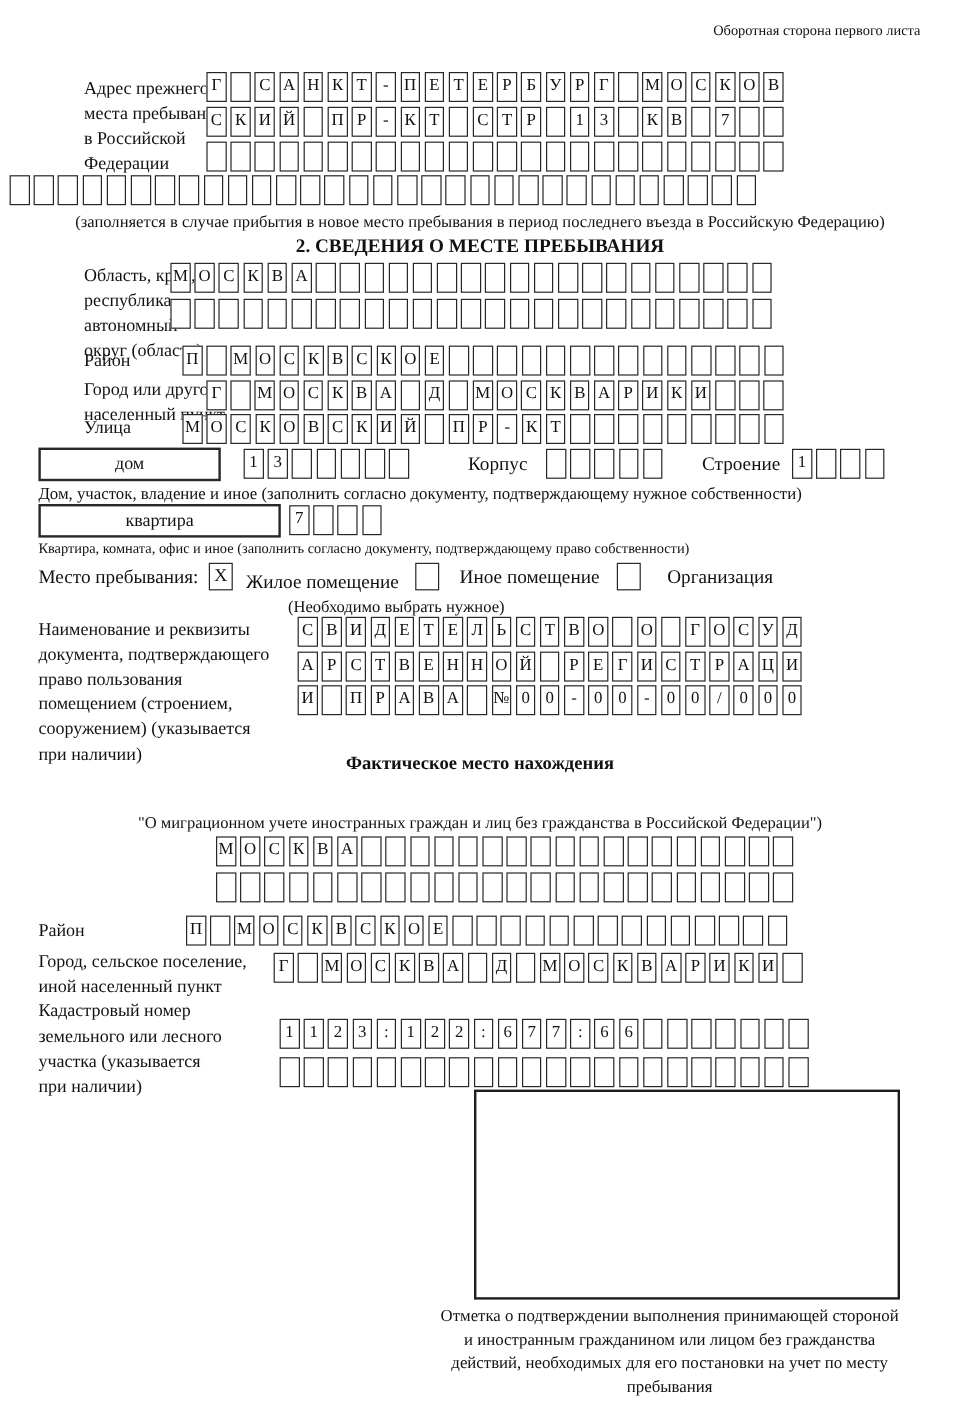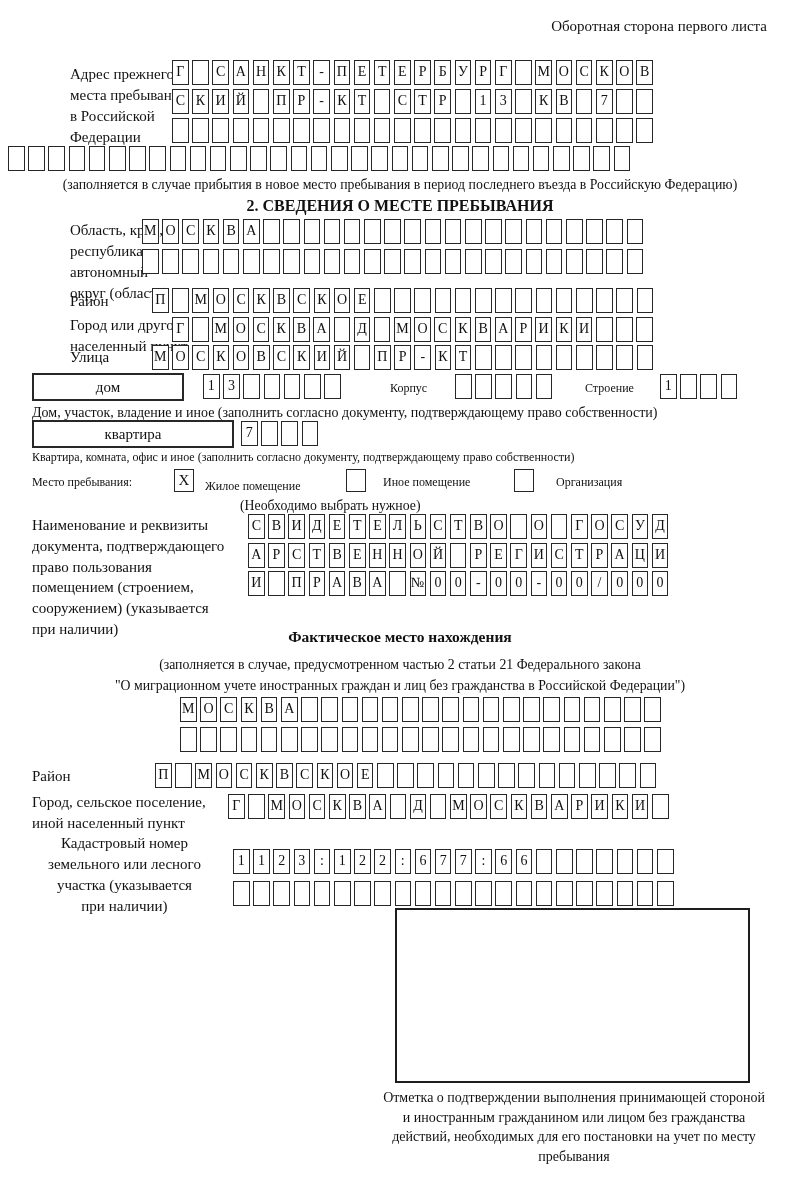--- a/index.html
+++ b/index.html
@@ -18,29 +18,29 @@
     font-size:14px; line-height:22px; text-align:center; overflow:hidden;
   }
   .labelbox {
     position:absolute; border:2px solid #272727; background:#fff;
     font-size:15px; text-align:center; line-height:25px; height:28px;
   }
   .cb {
     position:absolute; width:20px; height:23px; border:1.8px solid #272727;
     font-size:15px; text-align:center; line-height:20px; background:#fff;
   }
-  .inline-label { position:absolute; font-size:12px; line-height:20px; white-space:nowrap; }
+  .inline-label { position:absolute; font-size:16px; line-height:20px; white-space:nowrap; }
   .bigbox { position:absolute; border:2px solid #1d1d1d; background:#fff; }
 </style>
 </head>
 <body>
 
 <div class="page">
 
-  <div class="abs" style="top:18px; right:33px; font-size:15px;">Оборотная сторона первого листа</div>
+  <div class="abs" style="top:18px; right:33px; font-size:12px;">Оборотная сторона первого листа</div>
 
   <div class="abs label" style="left:70px; top:64px;">Адрес прежнего
 места пребывания
 в Российской
 Федерации</div>
   <div class="cellrow" style="left:172px; top:60px;">
       <span class="cell">Г</span>
       <span class="cell"></span>
       <span class="cell">С</span>
       <span class="cell">А</span>
@@ -318,21 +318,21 @@
       <span class="cell"></span>
       <span class="cell"></span>
     </div>
   <div class="inline-label" style="left:585px; top:378px;">Строение</div>
   <div class="cellrow" style="left:660px; top:374px;">
       <span class="cell">1</span>
       <span class="cell"></span>
       <span class="cell"></span>
       <span class="cell"></span>
     </div>
-  <div class="abs note" style="left:32px; top:404px; font-size:14px;">Дом, участок, владение и иное (заполнить согласно документу, подтверждающему право собственности)</div>
+  <div class="abs note" style="left:32px; top:404px; font-size:14px;">Дом, участок, владение и иное (заполнить согласно документу, подтверждающему нужное собственности)</div>
 
   <div class="labelbox" style="left:32px; top:420px; width:202px;">квартира</div>
   <div class="cellrow" style="left:241px; top:421px;">
       <span class="cell">7</span>
       <span class="cell"></span>
       <span class="cell"></span>
       <span class="cell"></span>
     </div>
   <div class="abs note" style="left:32px; top:448px; font-size:12px;">Квартира, комната, офис и иное (заполнить согласно документу, подтверждающему право собственности)</div>
 
@@ -415,21 +415,20 @@
       <span class="cell">-</span>
       <span class="cell">0</span>
       <span class="cell">0</span>
       <span class="cell">/</span>
       <span class="cell">0</span>
       <span class="cell">0</span>
       <span class="cell">0</span>
     </div>
 
   <div class="abs center bold" style="left:0; top:628px; width:800px; font-size:15.5px;">Фактическое место нахождения</div>
-  <div class="abs note center" style="left:0; top:656px; width:800px;">(заполняется в случае, предусмотренном частью 2 статьи 21 Федерального закона</div>
   <div class="abs note center" style="left:0; top:677px; width:800px;">"О миграционном учете иностранных граждан и лиц без гражданства в Российской Федерации")</div>
 
   <div class="cellrow" style="left:180px; top:697px;">
       <span class="cell">М</span>
       <span class="cell">О</span>
       <span class="cell">С</span>
       <span class="cell">К</span>
       <span class="cell">В</span>
       <span class="cell">А</span>
       <span class="cell"></span>
@@ -527,21 +526,21 @@
       <span class="cell">К</span>
       <span class="cell">В</span>
       <span class="cell">А</span>
       <span class="cell">Р</span>
       <span class="cell">И</span>
       <span class="cell">К</span>
       <span class="cell">И</span>
       <span class="cell"></span>
     </div>
 
-  <div class="abs label" style="left:48px; top:833px;text-align:center;">Кадастровый номер
+  <div class="abs label" style="left:32px; top:833px;">Кадастровый номер
 земельного или лесного
 участка (указывается
 при наличии)</div>
   <div class="cellrow" style="left:233px; top:849px;">
       <span class="cell">1</span>
       <span class="cell">1</span>
       <span class="cell">2</span>
       <span class="cell">3</span>
       <span class="cell">:</span>
       <span class="cell">1</span>
@@ -581,15 +580,15 @@
       <span class="cell"></span>
       <span class="cell"></span>
       <span class="cell"></span>
       <span class="cell"></span>
       <span class="cell"></span>
       <span class="cell"></span>
       <span class="cell"></span>
     </div>
 
   <div class="bigbox" style="left:395px; top:908px; width:355px; height:175px;"></div>
-  <div class="abs center" style="left:378px; top:1088px; width:392px; font-size:14px; line-height:19.5px;">Отметка о подтверждении выполнения принимающей стороной и иностранным гражданином или лицом без гражданства действий, необходимых для его постановки на учет по месту пребывания</div>
+  <div class="abs center" style="left:362px; top:1088px; width:392px; font-size:14px; line-height:19.5px;">Отметка о подтверждении выполнения принимающей стороной и иностранным гражданином или лицом без гражданства действий, необходимых для его постановки на учет по месту пребывания</div>
 
 </div>
 
 </body></html>

